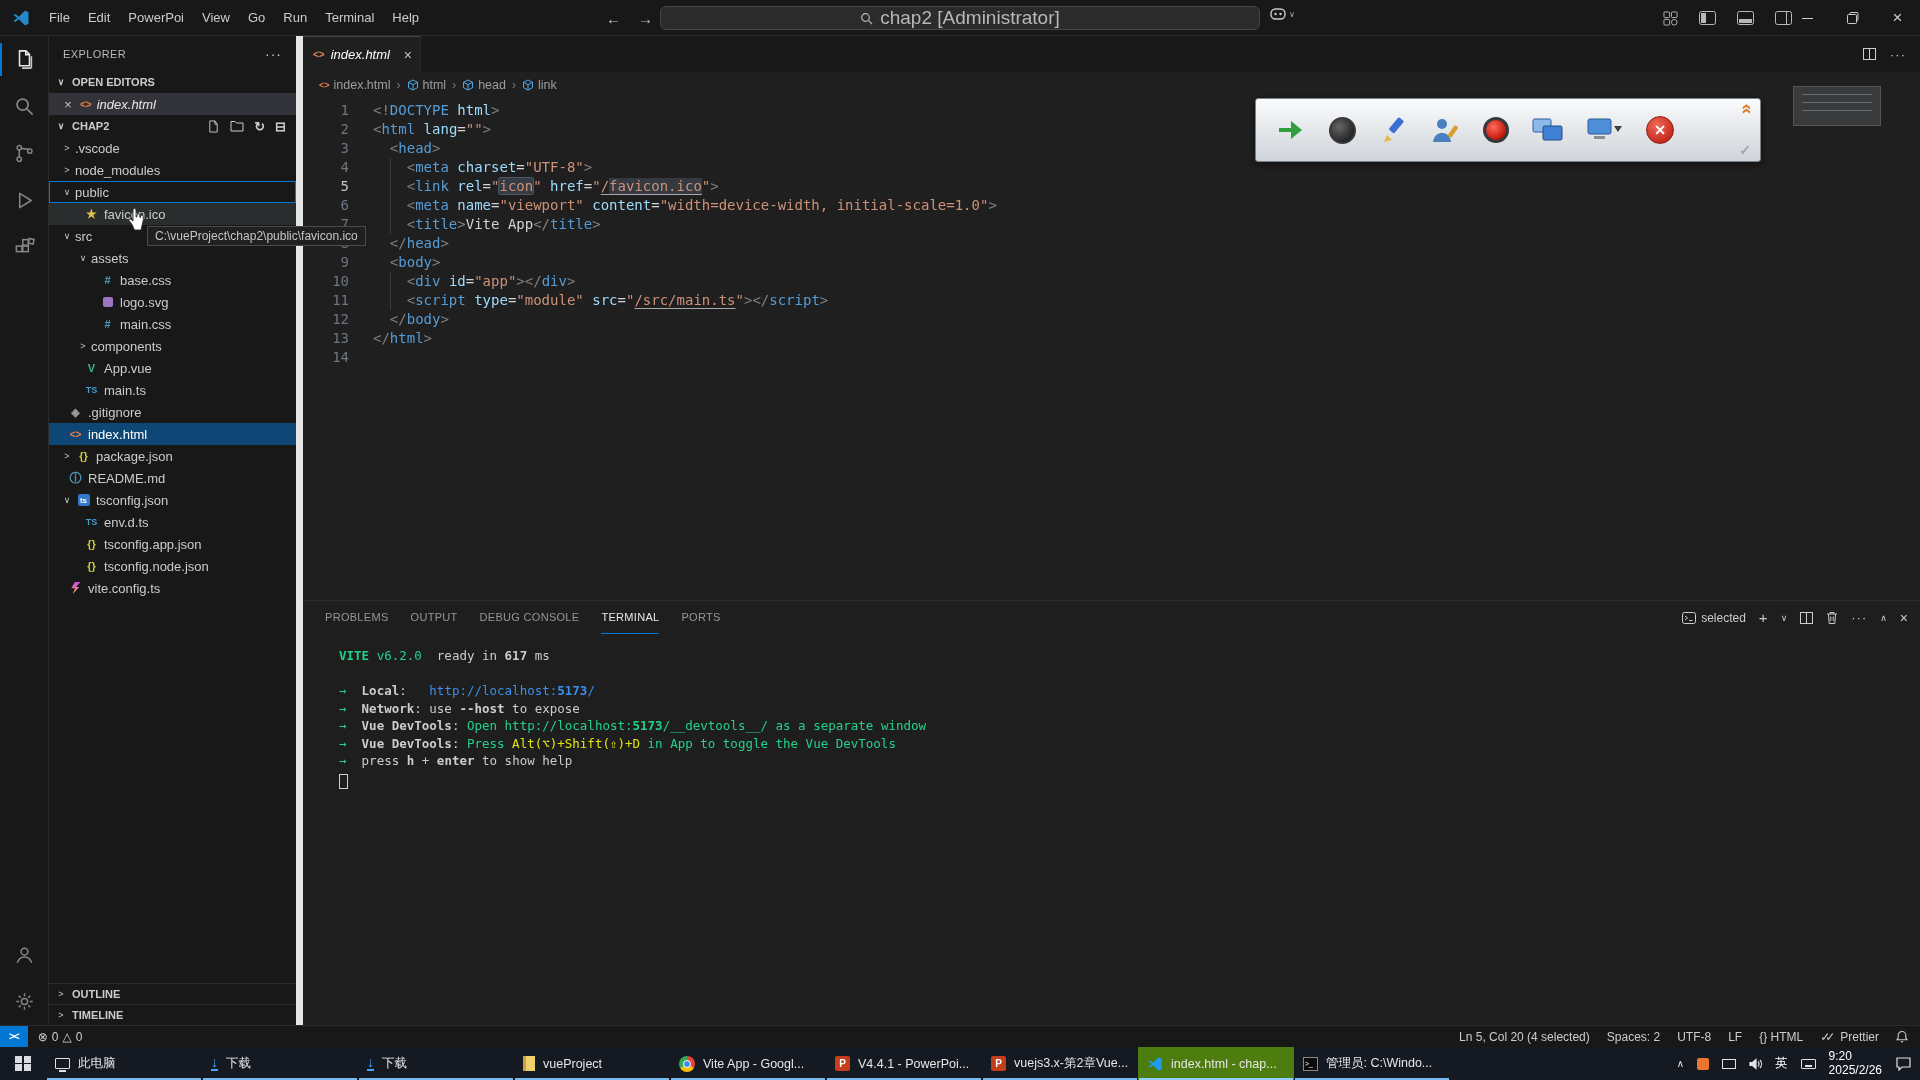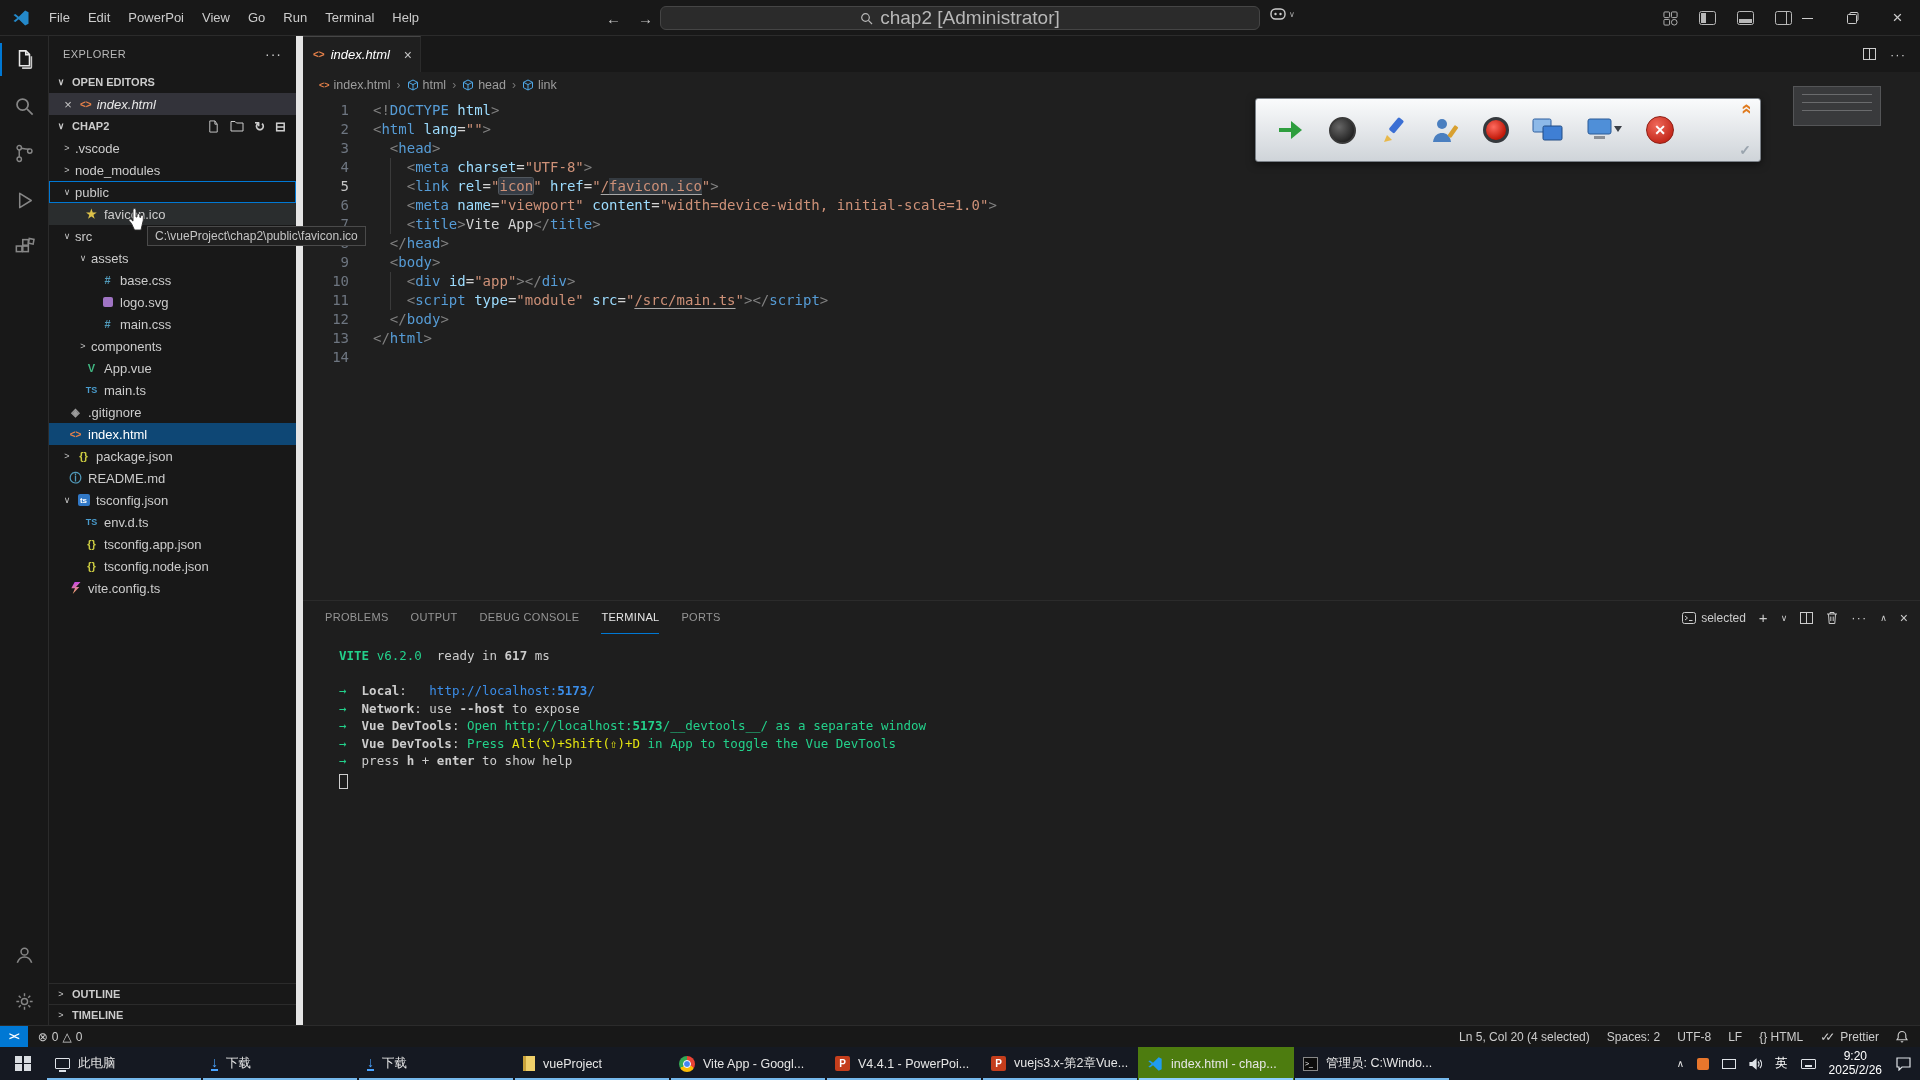--- a/index.html
+++ b/index.html
@@ -100,21 +100,21 @@
   .taskbar { height:33px; background:#151922; display:flex; align-items:stretch; }
   .tkb-start { width:46px; display:flex; align-items:center; justify-content:center; }
   .winflag { display:grid; grid-template-columns:7px 7px; grid-template-rows:7px 7px; gap:1.5px; }
   .winflag span { background:#d9dde2; }
   .tkb-btn { width:156px; display:flex; align-items:center; gap:8px; padding:0 9px; position:relative; color:#e6e6e6; font-size:12.5px; white-space:nowrap; overflow:hidden; }
   .tkb-btn.running::after { content:""; position:absolute; left:1px; right:1px; bottom:0; height:2px; background:#76b9ed; }
   .tkb-btn.active { background:#4d7c0f; }
   .tkb-btn.active::after { background:#8fd0ff; }
   .tkb-btn .blabel { overflow:hidden; text-overflow:ellipsis; }
   .tray { margin-left:auto; display:flex; align-items:center; gap:13px; padding-right:8px; color:#e6e6e6; }
-  .clock { text-align:center; font-size:12px; line-height:13.5px; color:#ffffff; }
+  .clock { text-align:left; font-size:12px; line-height:13.5px; color:#ffffff; }
 
   
   .capture-toolbar { position:absolute; left:1255px; top:98px; width:506px; height:64px; background:linear-gradient(#fafbfc,#cfd4d9); border:1px solid #7a8087; border-radius:3px; box-shadow:0 2px 8px rgba(0,0,0,.55); display:flex; align-items:center; gap:23px; padding:0 46px 0 20px; z-index:40; }
   .cap-right { position:absolute; right:4px; top:3px; bottom:3px; display:flex; flex-direction:column; justify-content:space-between; align-items:center; width:22px; }
   .expand-mini { color:#e07b1f; font-weight:bold; font-size:19px; transform:rotate(-90deg); line-height:14px; }
   .check-mini { color:#9aa4ae; font-size:14px; font-weight:bold; }
   .lens-ic { width:27px; height:27px; border-radius:50%; background:radial-gradient(circle at 35% 35%, #666, #0c0c0c); border:2px solid #3a3a3a; }
   .rec-ic { width:26px; height:26px; border-radius:50%; background:radial-gradient(circle at 38% 35%, #ff6a5e, #c01808 70%); border:3px solid #35393d; }
   .stop-ic { width:28px; height:28px; border-radius:50%; background:radial-gradient(circle at 38% 32%, #f0695a, #c3271a 75%); border:1px solid #8e1f15; color:#fff; font-weight:bold; font-size:14px; display:flex; align-items:center; justify-content:center; }
   .watermark { position:absolute; left:1793px; top:86px; width:88px; height:40px; background:rgba(195,200,212,.16); border:1px solid rgba(255,255,255,.14); z-index:30; }

